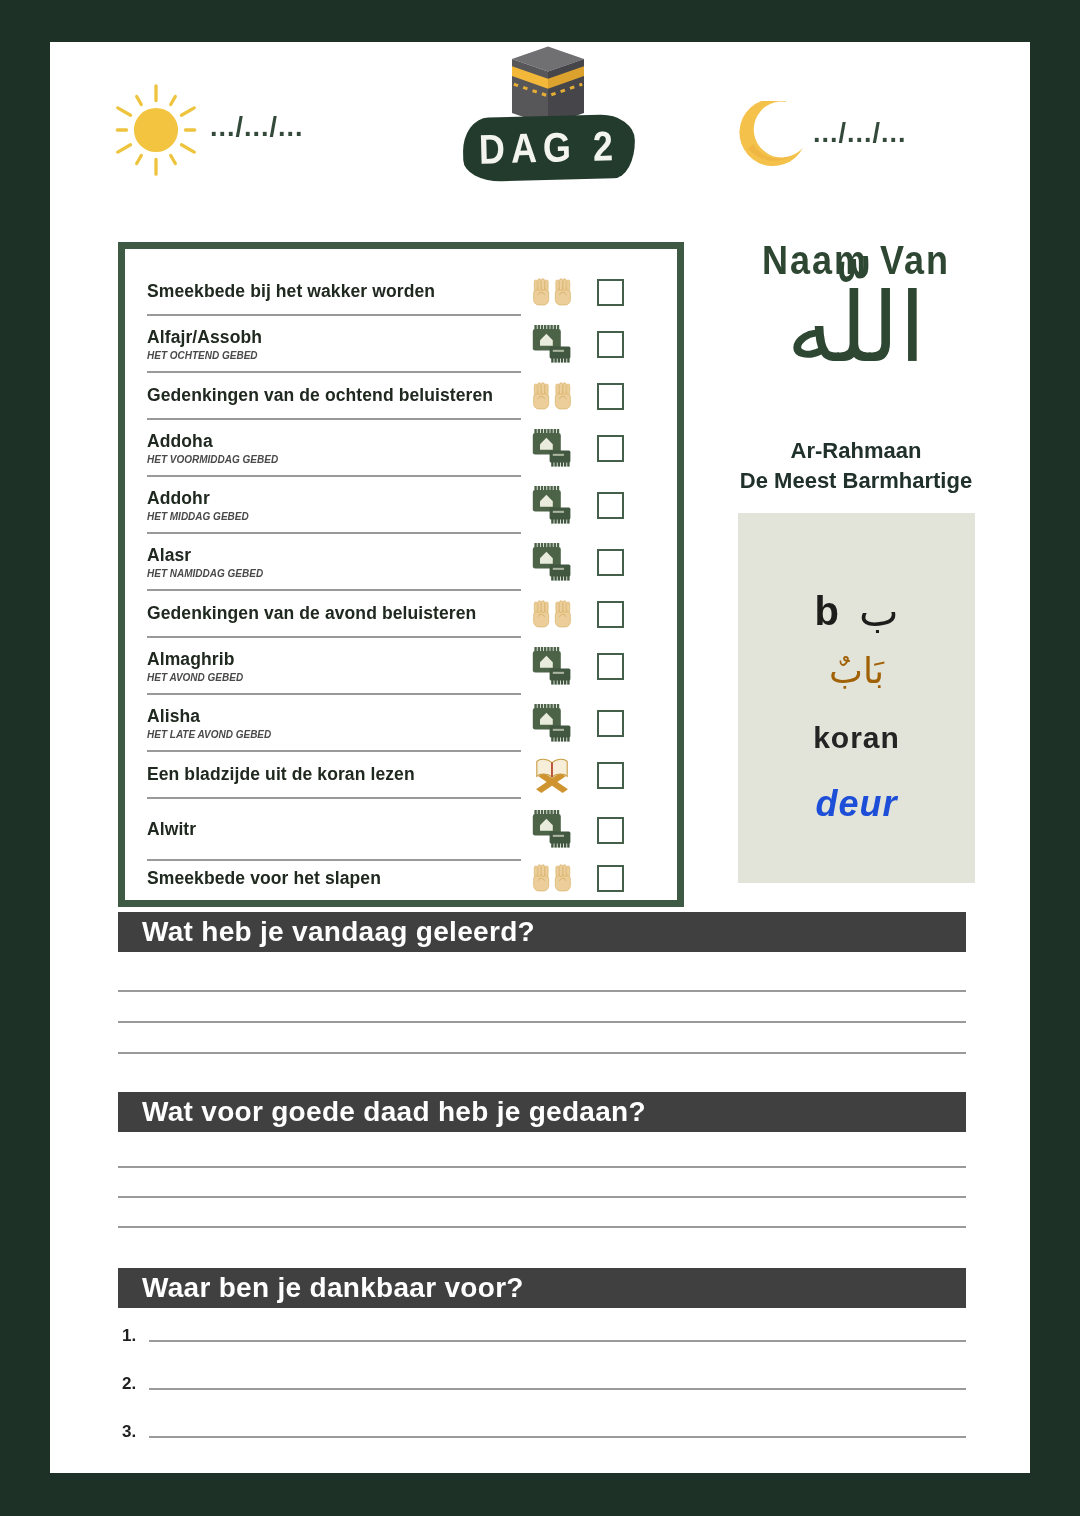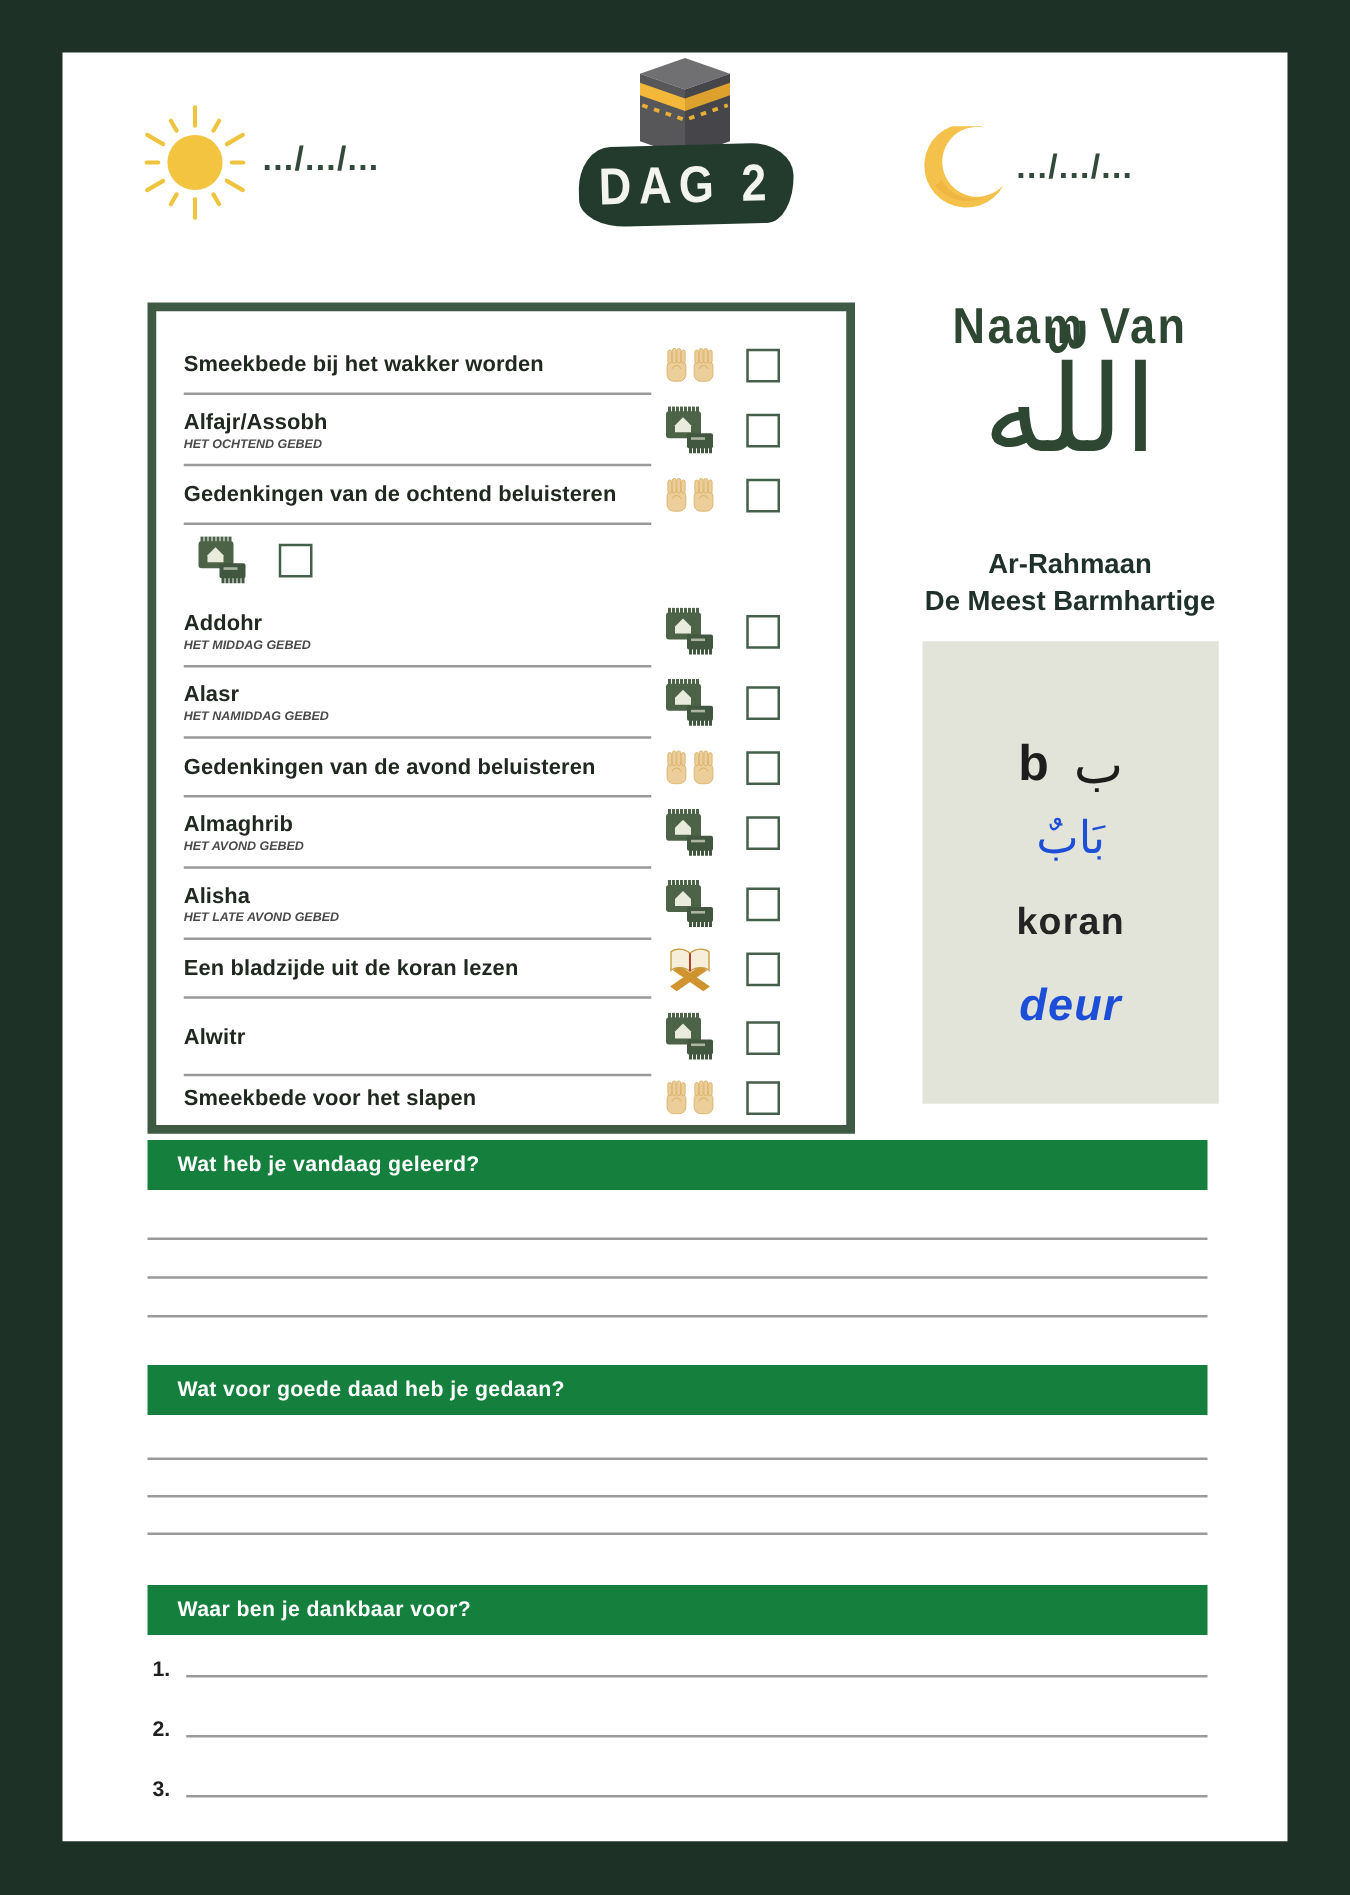--- a/index.html
+++ b/index.html
@@ -41,27 +41,27 @@
                   font-family:"Liberation Sans",sans-serif; }
   .allah { left:740px; top:276px; width:232px; text-align:center; font-size:96px; line-height:1.1;
            color:#2e4733; font-family:"DejaVu Sans",sans-serif; }
   .rahmaan { left:726px; top:436px; width:260px; text-align:center; color:#20302a;
              font-size:22px; font-weight:800; line-height:1.35; }
   .letter-card { left:738px; top:513px; width:237px; height:370px; background:#e3e4d9;
                  display:flex; flex-direction:column; align-items:center; padding-top:74px; }
   .letter-pair { display:flex; align-items:center; gap:20px; color:#1d1d1b; }
   .letter-pair .latin  { font-size:40px; font-weight:600; }
   .letter-pair .arabic { font-size:42px; font-family:"DejaVu Sans",sans-serif; }
-  .word-ar { margin-top:14px; font-size:36px; color:#1d4ed8; font-family:"DejaVu Sans",sans-serif; }
+  .word-ar { margin-top:14px; font-size:36px; color:#a16207; font-family:"DejaVu Sans",sans-serif; }
   .word-tr { margin-top:30px; font-size:30px; font-weight:800; color:#242424; letter-spacing:1px; }
   .word-nl { margin-top:28px; font-size:36px; font-weight:800; color:#1d4ed8; letter-spacing:1px;font-style:italic; }
 
   
-  .banner { left:118px; width:848px; height:40px; background:#15803d; color:#ffffff;
-            display:flex; align-items:center; padding-left:24px; font-size:17px;
+  .banner { left:118px; width:848px; height:40px; background:#404040; color:#ffffff;
+            display:flex; align-items:center; padding-left:24px; font-size:28px;
             font-weight:700; letter-spacing:0.3px; }
   .wline  { left:118px; width:848px; height:0; border-top:2px solid #9a9a9a; }
   .num-row{ left:122px; width:844px; display:flex; align-items:flex-end; gap:13px; height:22px; }
   .num-row .num   { font-weight:800; font-size:17px; color:#1f1f1f; }
   .num-row .nline { flex:1; border-top:2px solid #9a9a9a; margin-bottom:4px; }
 
   svg { display:block; }
 </style>
 </head>
 <body>
@@ -208,20 +208,24 @@
           <svg width="42" height="29">
             <use href="#i-hands"></use>
           </svg>
         </div>
       <div class="c-check">
           <div class="cbox"></div>
         </div>
     </div>
 
     <div class="c-row h2">
+      <div class="c-text">
+        <span class="c-title">Addoha</span>
+        <span class="c-sub">HET VOORMIDDAG GEBED</span>
+      </div>
       <div class="c-icon">
           <svg width="40" height="40">
             <use href="#i-rug"></use>
           </svg>
         </div>
       <div class="c-check">
           <div class="cbox"></div>
         </div>
     </div>
 

